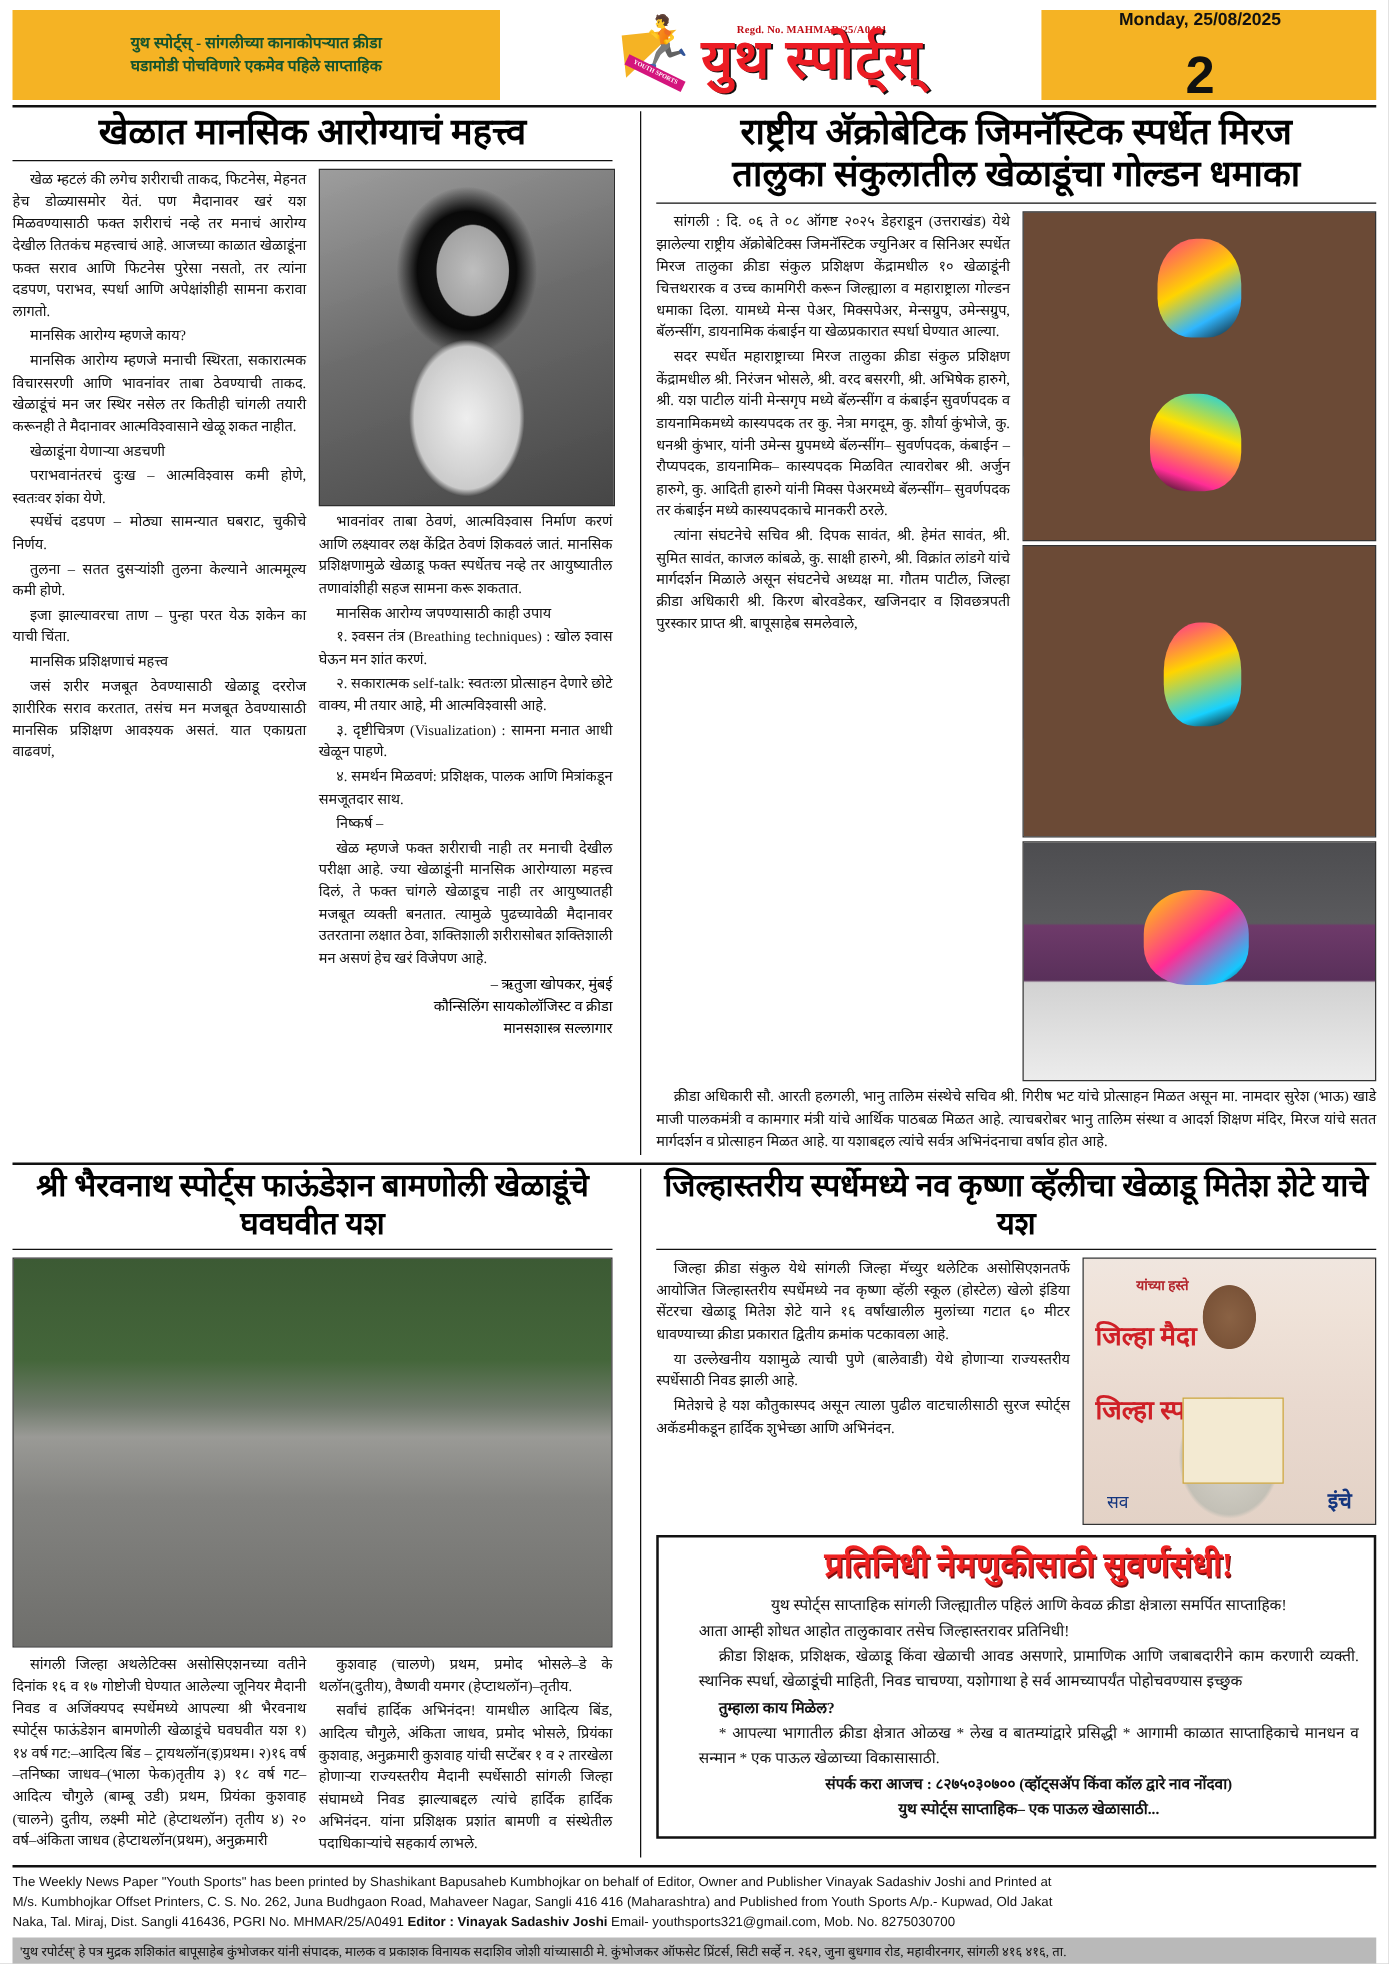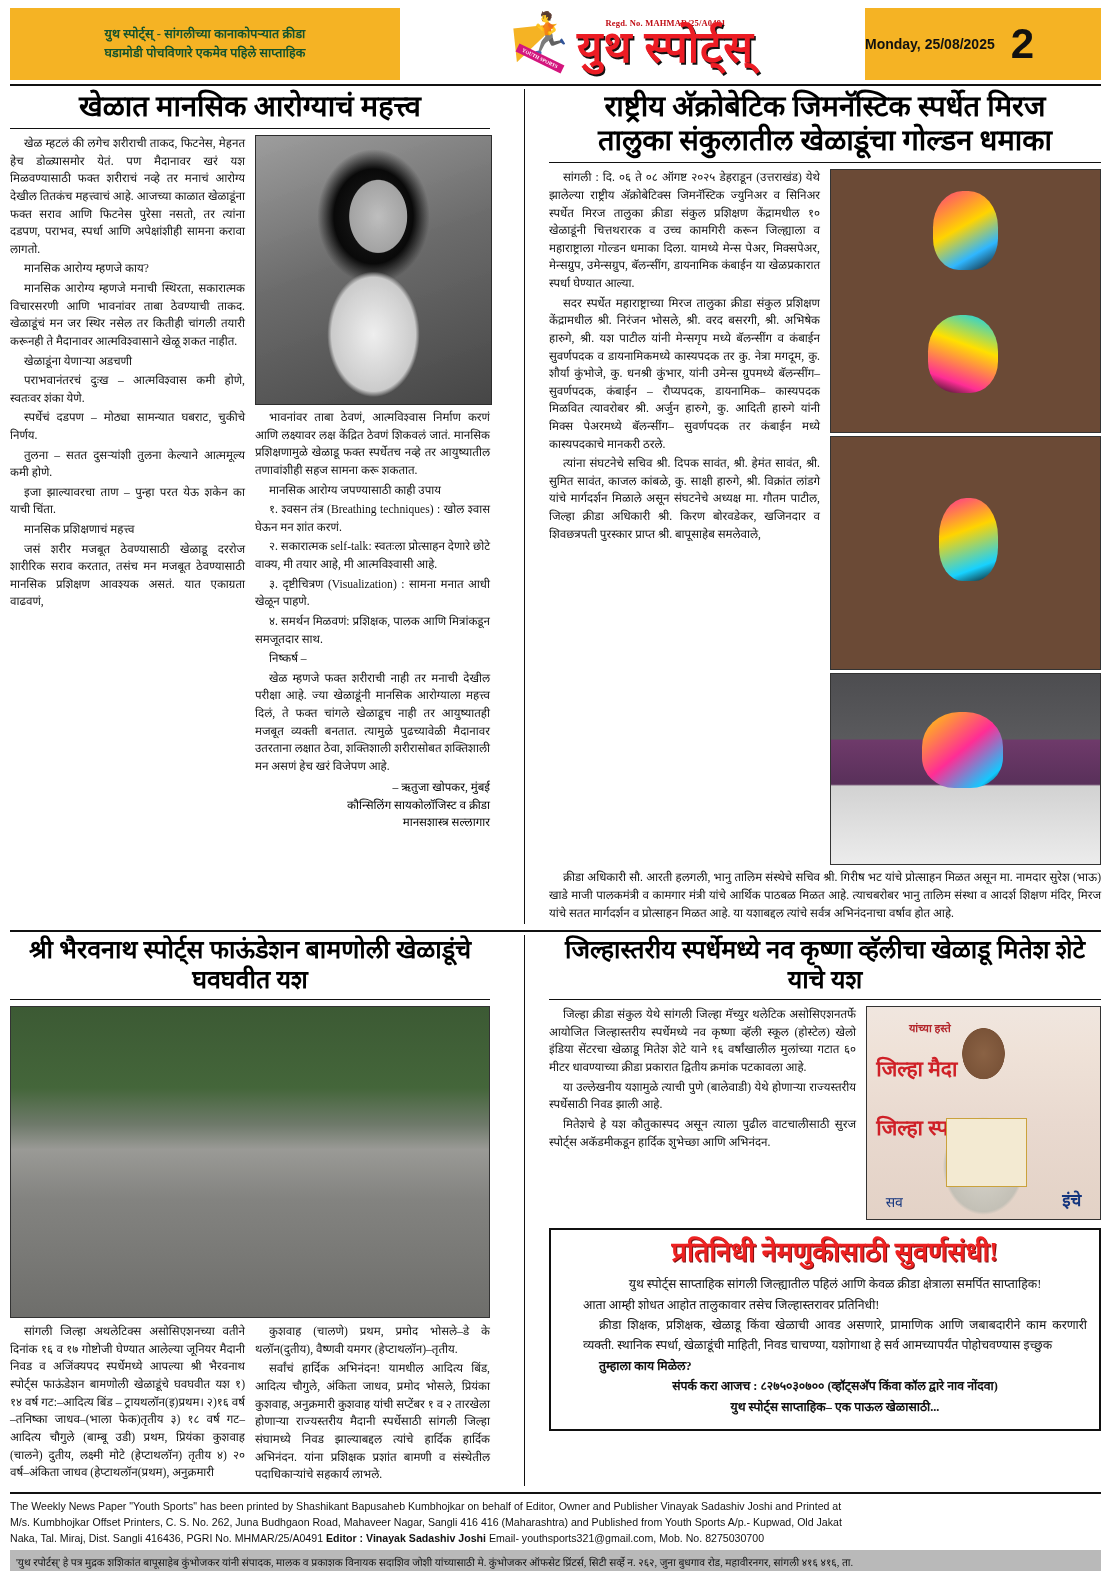--- a/index.html
+++ b/index.html
@@ -18,36 +18,36 @@
   .runner{width:62px;height:64px;position:relative;}
   .runner .wedge{position:absolute;left:4px;top:14px;width:0;height:0;
       border-left:44px solid #f5b324;border-bottom:34px solid transparent;transform:rotate(-6deg);}
   .runner .band{position:absolute;left:4px;top:42px;width:50px;height:9px;background:#d4157d;transform:rotate(26deg);}
   .runner .band span{font-size:5px;color:#fff;font-weight:bold;display:block;text-align:center;line-height:9px;}
   .runner .fig{position:absolute;left:12px;top:2px;font-size:40px;line-height:40px;color:#111;}
   .titleblock{display:flex;flex-direction:column;align-items:center;}
   .regd{font-size:8.5px;font-weight:bold;color:#c00c14;letter-spacing:.2px;margin-bottom:-2px;}
   .bigtitle{font-size:44px;font-weight:bold;color:#ec1c24;line-height:1;
             text-shadow:1.5px 1.5px 0 #111;letter-spacing:1px;white-space:nowrap;}
-  .mh-right{width:236px;background:#f5b324;display:flex;align-items:center;
-            justify-content:flex-start;gap:16px;padding-right:14px;box-sizing:border-box;}
+  .mh-right{width:268px;background:#f5b324;display:flex;align-items:center;
+            justify-content:center;gap:16px;padding-right:14px;box-sizing:border-box;flex-direction:column;}
   .mh-date{font-family:"Liberation Sans",sans-serif;font-size:14px;font-weight:bold;color:#111;}
   .mh-pageno{font-family:"Liberation Sans",sans-serif;font-size:42px;font-weight:bold;color:#111;line-height:1;}
 
   .rule{border-top:2px solid #111;margin:3px 0;}
   .rule.thin{border-top:1px solid #111;}
 
   
   .hl{font-weight:bold;color:#000;text-align:center;line-height:1.18;
       font-family:"Liberation Serif",serif;}
   .hl-main{font-size:29px;}
   .hl-sub{font-size:25px;}
 
   
-  .topsec{display:flex;gap:16px;}
+  .topsec{display:flex;gap:4px;}
   .col-left{width:490px;padding-right:10px;box-sizing:border-box;}
   .vdiv{border-left:1.5px solid #111;margin:0 8px;}
   .col-right{flex:1;box-sizing:border-box;}
 
   .body-txt{font-size:11.6px;line-height:1.52;text-align:justify;color:#111;
             font-family:"Liberation Serif",serif;}
   .body-txt p{margin:0 0 2px 0;text-indent:14px;}
   .byline{text-align:right;font-size:11.6px;line-height:1.5;margin-top:4px;}
 
   .two-col{display:flex;gap:10px;}
@@ -255,20 +255,21 @@
           </div>
         </div>
       </div>
 
       <div class="adbox" style="margin-top:8px;padding-left:32px;">
         <div class="ad-title">प्रतिनिधी नेमणुकीसाठी सुवर्णसंधी!</div>
         <div class="ad-line ad-center" style="font-weight:normal;">युथ स्पोर्ट्स साप्ताहिक सांगली जिल्ह्यातील पहिलं आणि केवळ क्रीडा क्षेत्राला समर्पित साप्ताहिक!</div>
         <div class="ad-line">आता आम्ही शोधत आहोत तालुकावार तसेच जिल्हास्तरावर प्रतिनिधी!</div>
         <div class="ad-line ad-ind">क्रीडा शिक्षक, प्रशिक्षक, खेळाडू किंवा खेळाची आवड असणारे, प्रामाणिक आणि जबाबदारीने काम करणारी व्यक्ती. स्थानिक स्पर्धा, खेळाडूंची माहिती, निवड चाचण्या, यशोगाथा हे सर्व आमच्यापर्यंत पोहोचवण्यास इच्छुक</div>
         <div class="ad-line ad-bold" style="text-indent:16px;">तुम्हाला काय मिळेल?</div>
+        <div class="ad-line ad-ind">* आपल्या भागातील क्रीडा क्षेत्रात ओळख * लेख व बातम्यांद्वारे प्रसिद्धी * आगामी काळात साप्ताहिकाचे मानधन व सन्मान * एक पाऊल खेळाच्या विकासासाठी.</div>
         <div class="ad-line ad-center">संपर्क करा आजच : ८२७५०३०७०० (व्हॉट्सअ‍ॅप किंवा कॉल द्वारे नाव नोंदवा)</div>
         <div class="ad-line ad-center">युथ स्पोर्ट्स साप्ताहिक– एक पाऊल खेळासाठी...</div>
       </div>
     </div>
   </div>
 
   <div class="footer">
     <div class="imprint-en">The Weekly News Paper "Youth Sports" has been printed by Shashikant Bapusaheb Kumbhojkar on behalf of Editor, Owner and Publisher Vinayak Sadashiv Joshi and Printed at</div>
     <div class="imprint-en">M/s. Kumbhojkar Offset Printers, C. S. No. 262, Juna Budhgaon Road, Mahaveer Nagar, Sangli 416 416 (Maharashtra) and Published from Youth Sports A/p.- Kupwad, Old Jakat</div>
     <div class="imprint-en">

